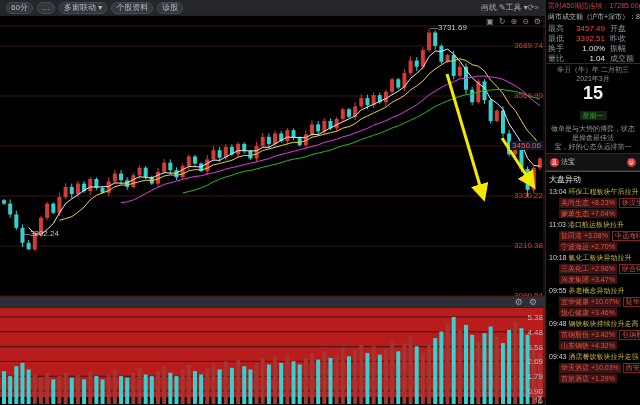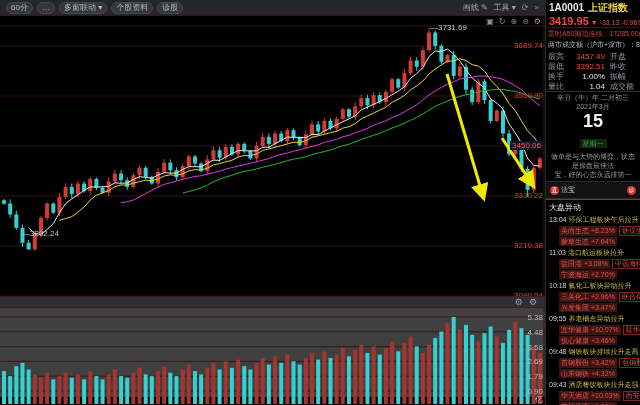--- a/index.html
+++ b/index.html
@@ -3,37 +3,37 @@
 <meta charset="utf-8">
 <style>
   html,body{margin:0;padding:0;background:#000;}
   #app{position:relative;width:640px;height:405px;background:#000;overflow:hidden;
        font-family:"Liberation Sans","DejaVu Sans",sans-serif;color:#c6c9ce;}
   
   #toolbar{position:absolute;left:0;top:0;width:545px;height:16px;background:#24262b;
            border-bottom:1px solid #3a1616;display:flex;align-items:center;gap:4px;padding-left:6px;box-sizing:border-box;}
   .tb-btn{background:#33363c;border:1px solid #45484f;color:#b9bdc3;font-size:8px;line-height:10px;
           padding:0 4px;border-radius:6px;white-space:nowrap;cursor:default;}
-  #toolbar-right{margin-left:auto;display:flex;align-items:center;gap:6px;padding-right:6px;}
+  #toolbar-right{margin-left:auto;display:flex;align-items:center;gap:0;padding-right:6px;}
   .tb-txt{color:#a7abb1;font-size:8px;white-space:nowrap;}
   .tb-ico{color:#8b8f96;font-size:8px;}
   
   #chart{position:absolute;left:0;top:16px;width:545px;height:280px;background:#000;}
   #chart svg{position:absolute;left:0;top:0;}
   .axis-lbl{position:absolute;right:2px;font-size:8px;color:#cf4236;line-height:9px;}
   .axis-lbl.hl{background:#0f172a;color:#ff5a4a;padding:0 2px;}
   #corner-icons{position:absolute;top:1px;right:4px;display:flex;gap:5px;z-index:5;}
   #corner-icons span{color:#8b8f96;font-size:8px;line-height:10px;}
   
   #divider{position:absolute;left:0;top:296px;width:545px;height:12px;background:#2c2f35;
            border-top:1px solid #441a1a;border-bottom:1px solid #441a1a;box-sizing:border-box;}
   #divider .gears{position:absolute;right:8px;top:0;display:flex;gap:6px;}
   #divider .gears span{color:#9a9ea5;font-size:9px;line-height:11px;}
   
-  #volume{position:absolute;left:0;top:308px;width:545px;height:89px;background:#404040;}
+  #volume{position:absolute;left:0;top:308px;width:545px;height:89px;background:#b91c1c;}
   #volume svg{position:absolute;left:0;top:0;}
   .vol-lbl{position:absolute;right:2px;font-size:8px;color:#b9bdc4;line-height:9px;}
   
   #sidebar{position:absolute;left:545px;top:0;width:95px;height:405px;background:#000;
            border-left:1px solid #26282c;box-sizing:border-box;overflow:hidden;}
   #sb-head{padding:1px 3px 0 3px;border-bottom:1px solid #3a1616;}
   #sb-title{display:flex;gap:4px;align-items:baseline;}
   #sb-code{color:#e8e8e8;font-weight:bold;font-size:10px;}
   #sb-name{color:#e6d44a;font-weight:bold;font-size:10px;}
   #sb-price-row{display:flex;align-items:baseline;gap:2px;white-space:nowrap;}
@@ -414,30 +414,20 @@
       <div class="vol-lbl" style="top: 5px;">5.38</div>
       <div class="vol-lbl" style="top: 19.85px;">4.48</div>
       <div class="vol-lbl" style="top: 34.7px;">3.58</div>
       <div class="vol-lbl" style="top: 49.385px;">2.69</div>
       <div class="vol-lbl" style="top: 64.235px;">1.79</div>
       <div class="vol-lbl" style="top: 78.92px;">0.90</div>
       <div class="vol-lbl" style="top: 87px;">亿</div>
     </div>
 
   <div id="sidebar">
-    <div id="sb-head">
-      <div id="sb-title">
-        <span id="sb-code">1A0001</span>
-        <span id="sb-name">上证指数</span>
-      </div>
-      <div id="sb-price-row">
-        <span id="sb-price">3419.95</span>
-        <span id="sb-change">▼ -33.13 -0.96%</span>
-      </div>
-    </div>
     <div id="sb-ticker">富时A50期指连续：17285.00(-1.29%)</div>
     <div id="sb-turnover">两市成交额（沪市+深市）：8070亿</div>
     <div id="sb-stats">
         <div class="st-row">
           <span class="st-l">最高</span>
           <span class="st-v red">3457.49</span>
           <span class="st-l2">开盘</span>
         </div>
         <div class="st-row">
           <span class="st-l">最低</span>

